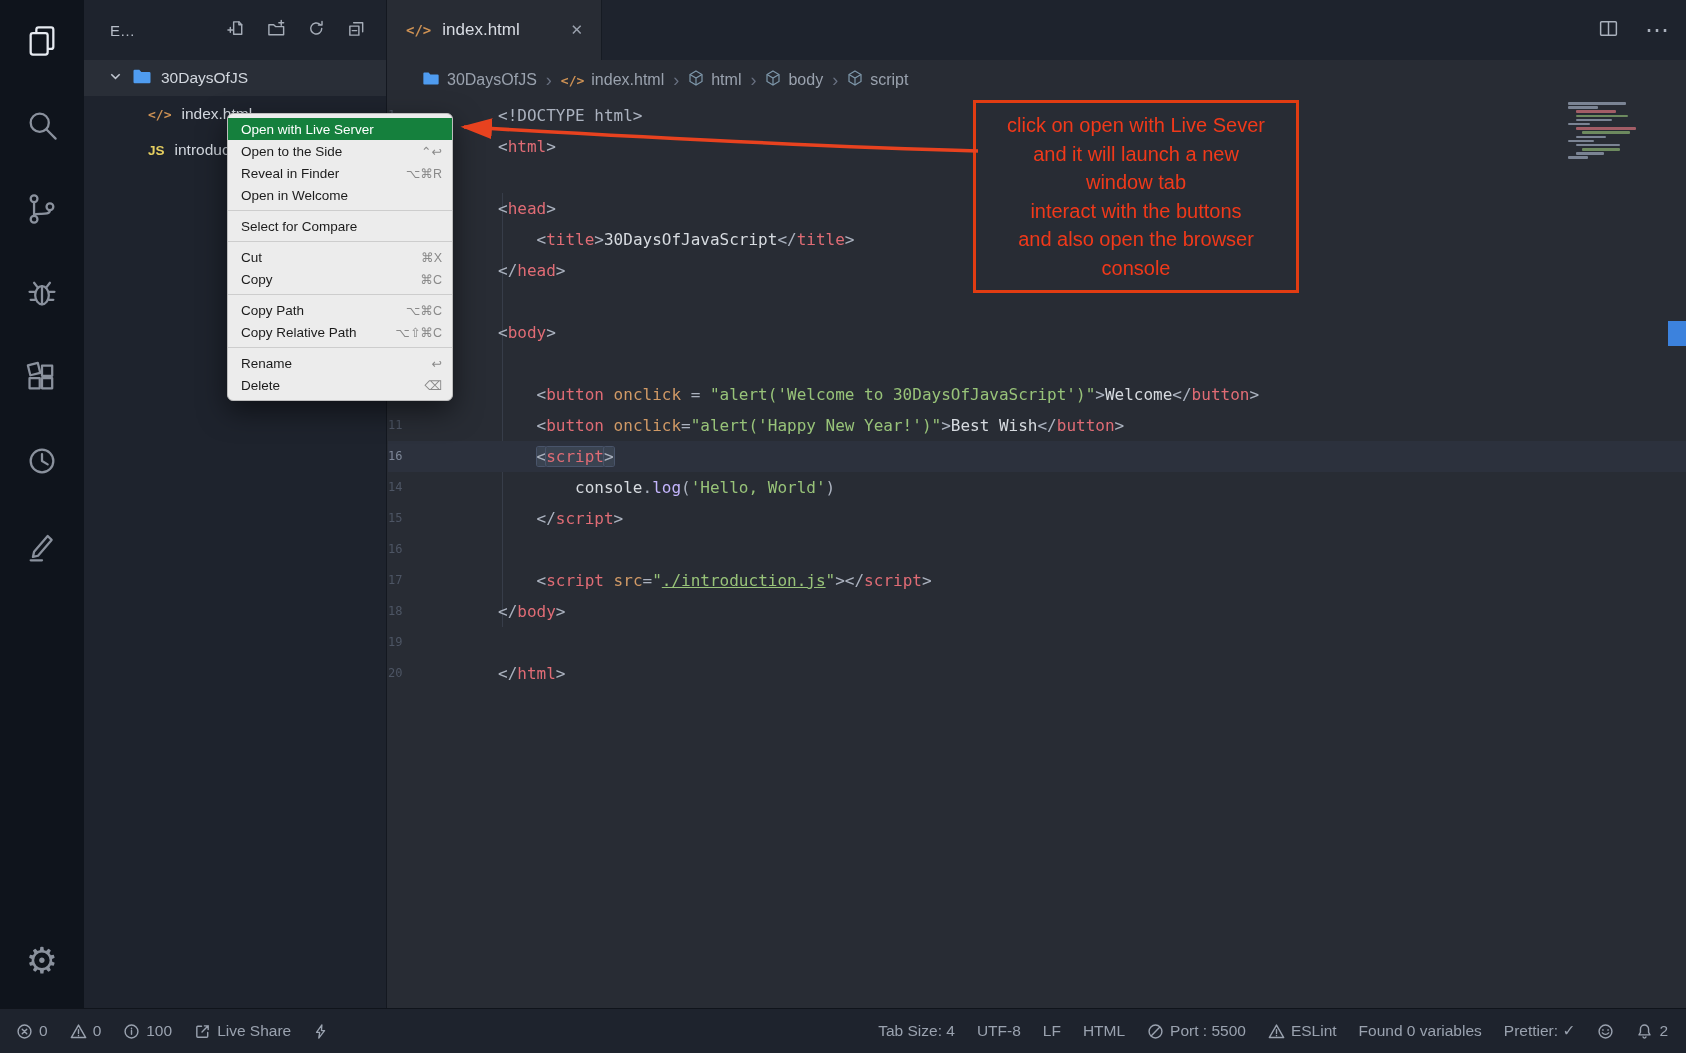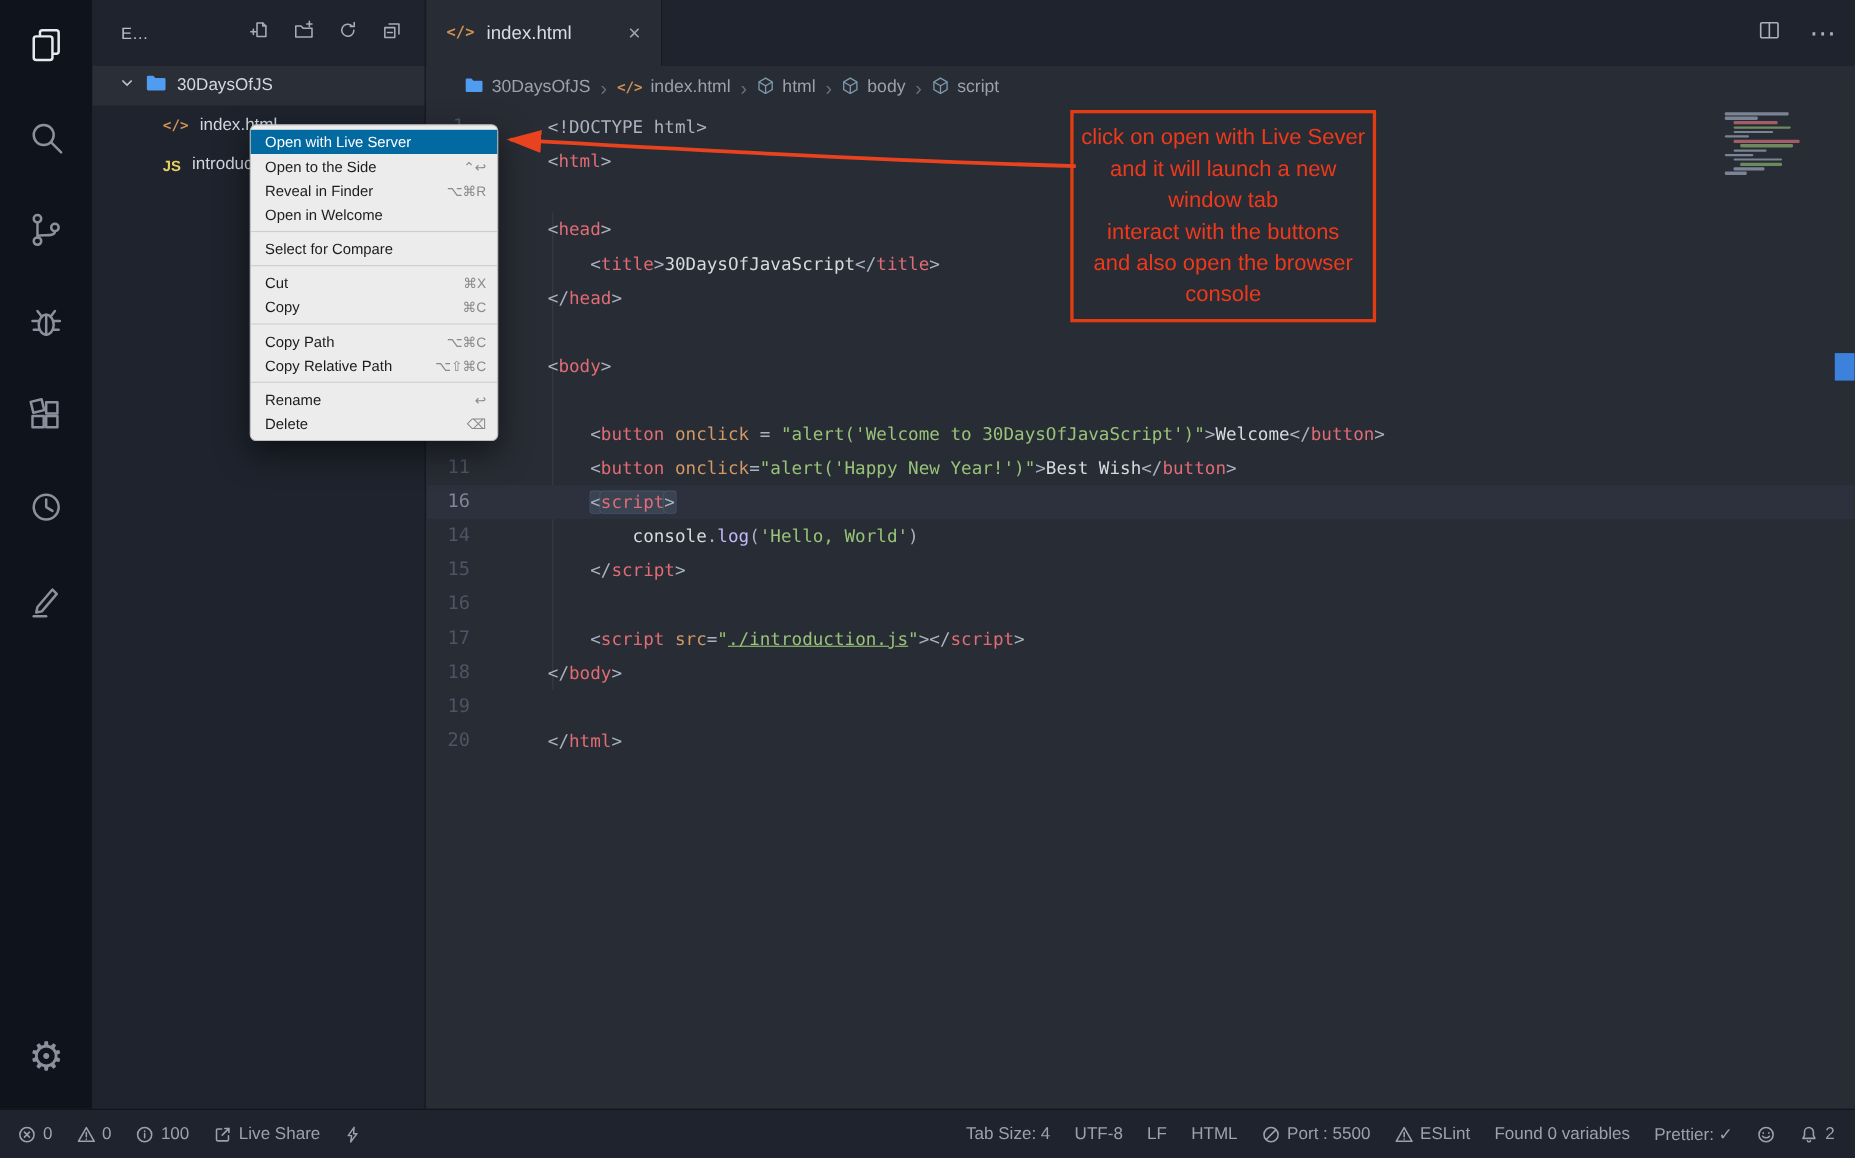--- a/index.html
+++ b/index.html
@@ -41,21 +41,21 @@
   
   .breadcrumbs{height:40px;display:flex;align-items:center;padding-left:34px;gap:9px;color:#9aa2ae;font-size:16px}
   .crumb{display:flex;align-items:center;gap:7px}
   .crumb-sep{color:#687080;font-size:18px}
   .cube svg{stroke:#7f98ab;fill:none;stroke-width:1.2}
 
   
   .editor{position:absolute;left:0;top:100px;right:0;bottom:0}
   .code-line{display:flex;height:31px;line-height:31px;position:relative}
   .code-line.current{background:#2c313d}
-  .ln{width:58px;text-align:center;color:#4d5564;font-family:"DejaVu Sans Mono",monospace;font-size:17px;flex:none}
+  .ln{width:58px;text-align:left;color:#4d5564;font-family:"DejaVu Sans Mono",monospace;font-size:12px;flex:none}
   .current .ln{color:#7e8798}
   .lt{margin-left:52px;font-family:"DejaVu Sans Mono",monospace;font-size:16px;white-space:pre}
   .tk-p{color:#abb2bf}.tk-w{color:#d7dbe0}.tk-t{color:#e06c75}.tk-a{color:#d19a66}
   .tk-s{color:#98c379}.tk-f{color:#c4b5fd}.tk-u{color:#98c379;text-decoration:underline}
   .tk-hl{background:#3a4351;box-shadow:0 0 0 1px #49546a;border-radius:2px}
   .indent-guide{position:absolute;left:114px;top:93px;width:1px;height:434px;background:#373d49}
   .minimap{position:absolute;top:2px;right:22px;width:96px}
   .mm-bar{height:2.5px;margin-bottom:1.7px;border-radius:1px}
   .scroll-marker{position:absolute;right:0;top:221px;width:18px;height:25px;background:#3c82dd}
 
@@ -66,26 +66,26 @@
   .sb-item svg{stroke:currentColor;fill:none;stroke-width:1.5;stroke-linecap:round;stroke-linejoin:round}
   .sb-spacer{flex:1}
 
   
   .context-menu{position:absolute;left:227px;top:113px;width:226px;background:#ececec;border:1px solid #bdbdbd;
     border-radius:6px;box-shadow:0 10px 28px rgba(0,0,0,.5);padding:4px 0;z-index:50;box-sizing:border-box;
     font-size:13.5px;color:#1c1c1c}
   .menu-item{display:flex;align-items:center;height:20px;padding:1px 10px 1px 13px}
   .menu-item .menu-label{flex:1}
   .menu-item .menu-shortcut{color:#8a8a8a;font-size:12.5px}
-  .menu-item.highlighted{background:#0369a1;color:#fff}
+  .menu-item.highlighted{background:#15803d;color:#fff}
   .menu-item.highlighted .menu-shortcut{color:#dce6ff}
   .menu-sep{border:none;border-top:1px solid #cdcdcd;margin:4px 0}
 
   
-  .annotation{position:absolute;left:973px;top:100px;width:278px;border:3px solid #e23c12;padding:8px 4px;
+  .annotation{position:absolute;left:973px;top:100px;width:326px;border:3px solid #e23c12;padding:8px 4px;
     text-align:center;z-index:40;box-sizing:border-box}
   .annotation div{color:#f0391a;font-size:20px;line-height:28.5px}
   .arrow-svg{position:absolute;left:0;top:0;width:1686px;height:1053px;pointer-events:none;z-index:60}
 </style>
 </head>
 <body>
 
 <div class="activity-bar">
   <div class="ab-btn active">
     <svg width="34" height="34" viewBox="0 0 30 30">

